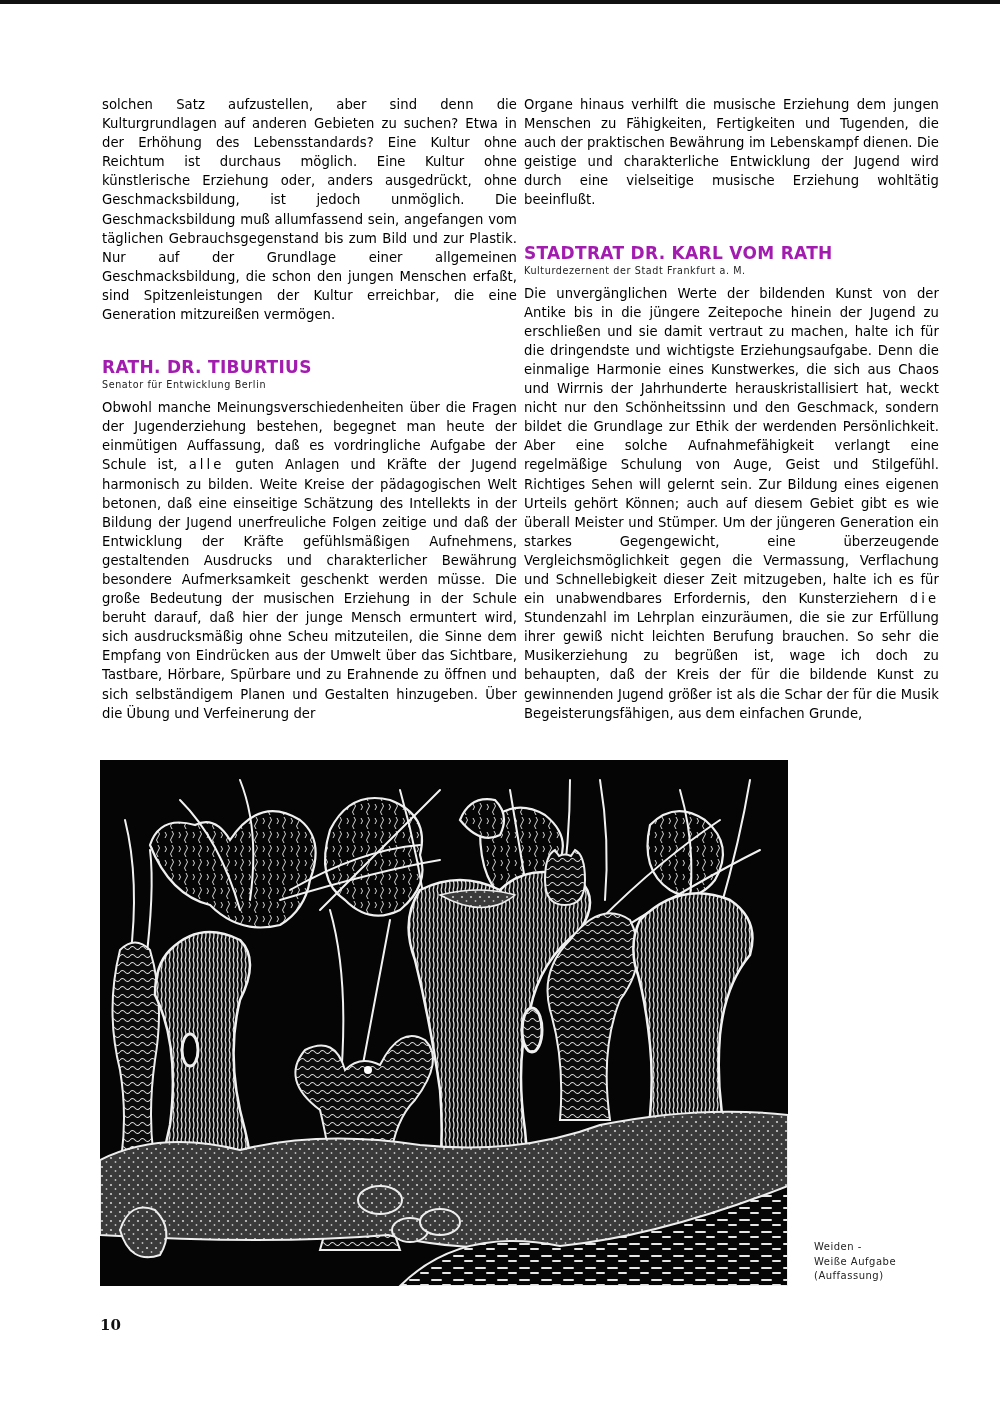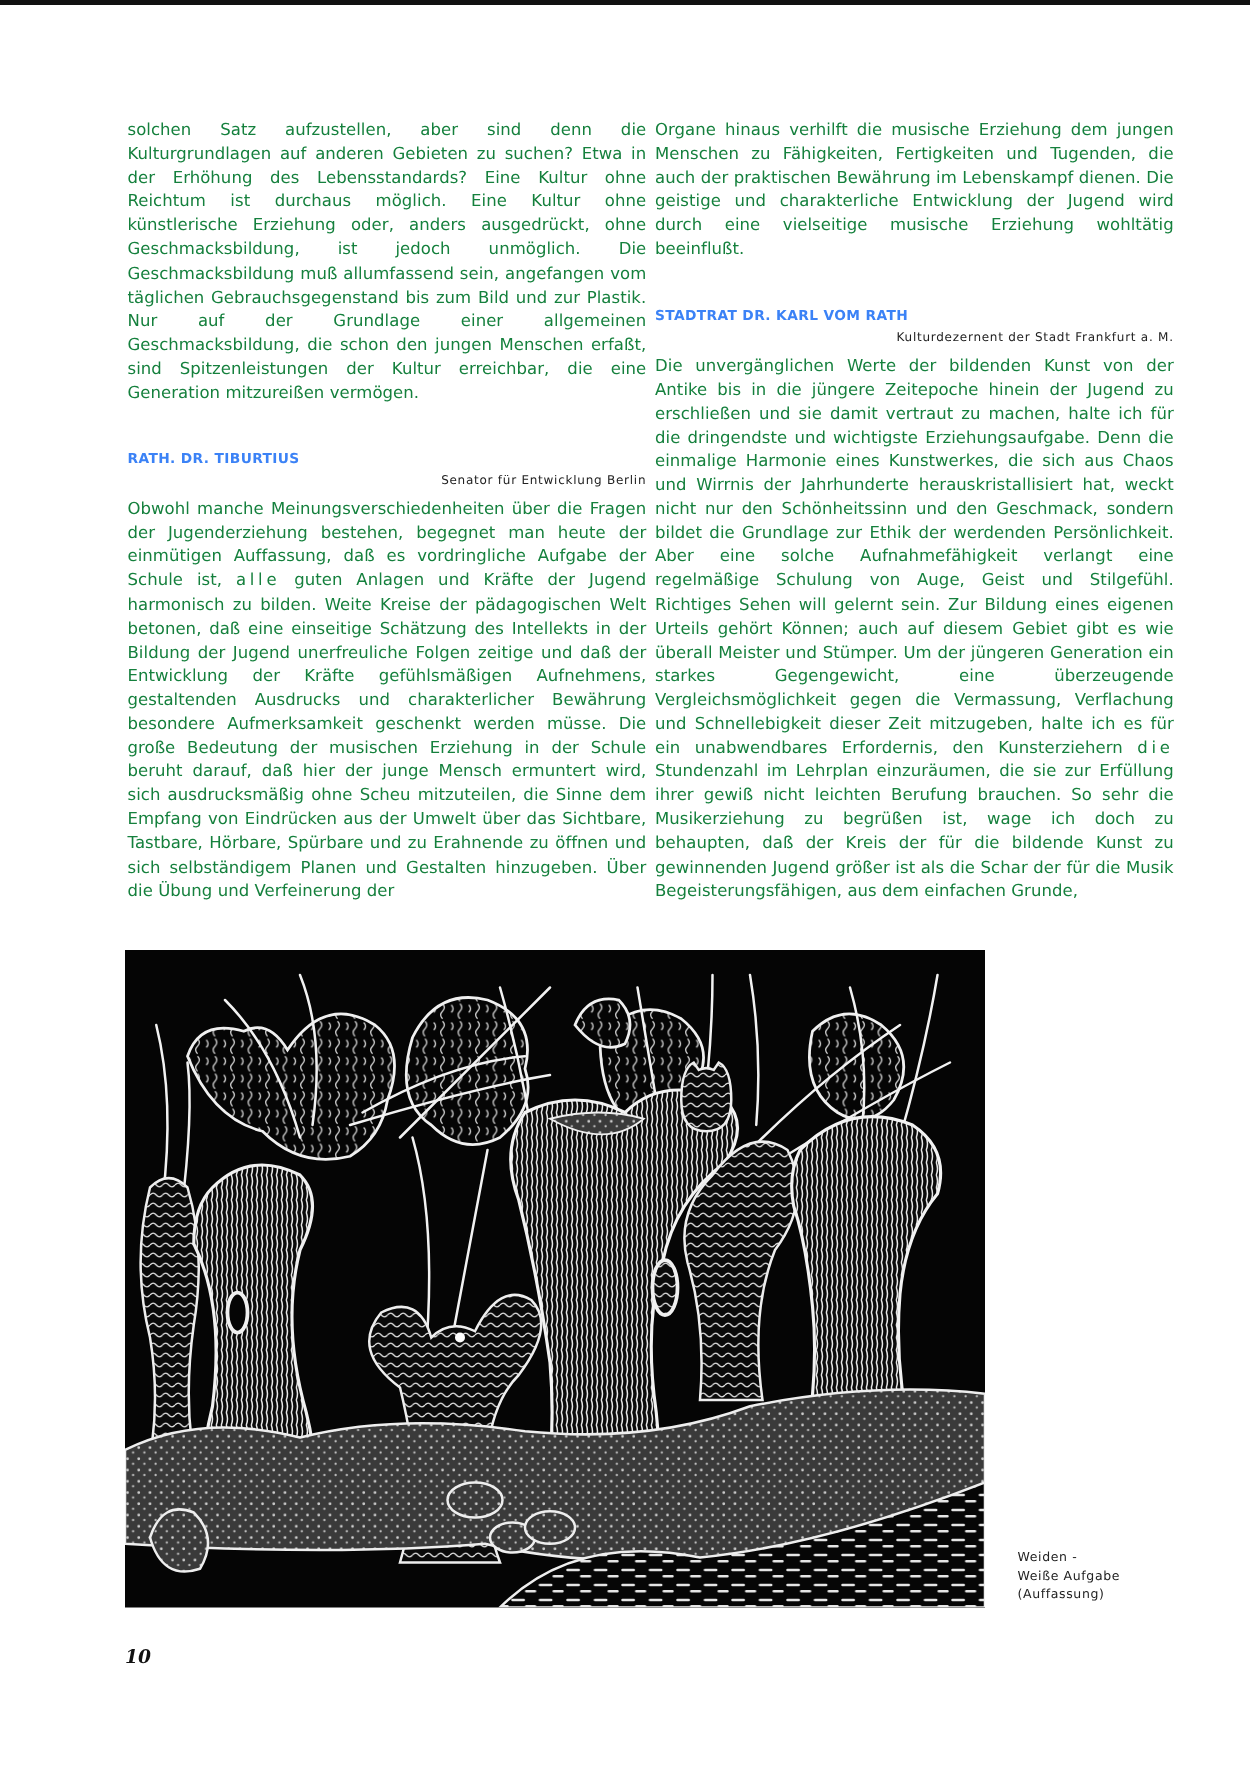--- a/index.html
+++ b/index.html
@@ -7,42 +7,42 @@
     width: 1000px; height: 1413px; position: relative; overflow: hidden;
     background: #ffffff; color: #1a1a1a;
     font-family: "DejaVu Sans", sans-serif;
   }
   .top-rule { position: absolute; left: 0; top: 0; width: 1000px; height: 4px; background: #111; }
   .col { position: absolute; top: 95px; width: 415px; }
   .col-left { left: 102px; }
   .col-right { left: 524px; }
   .para {
     margin: 0; font-size: 13.2px; line-height: 19.1px; text-align: justify;
-    letter-spacing: 0.05px; color: #15803d;
+    letter-spacing: 0.05px; color: #000000;
   }
   .heading {
-    margin: 0; font-size: 11px; letter-spacing: 0.3px; line-height: 18px; color: #3b82f6;
+    margin: 0; font-size: 17px; letter-spacing: 0.3px; line-height: 18px; color: #a21caf;
   }
   .subheading {
-    margin: 2px 0 6px 0; font-size: 9.6px; letter-spacing: 0.6px; line-height: 14px; color: #222; text-align: right;
+    margin: 2px 0 6px 0; font-size: 9.6px; letter-spacing: 0.6px; line-height: 14px; color: #222;
   }
   .spaced { letter-spacing: 3px; }
   .illustration {
     position: absolute; left: 100px; top: 760px; width: 688px; height: 526px;
     background: #050505; overflow: hidden;
   }
   .illustration svg { display: block; }
   .caption {
     position: absolute; left: 814px; top: 1240px; font-size: 10px; line-height: 14.5px;
     letter-spacing: 0.5px; color: #222;
   }
   .caption div { white-space: nowrap; }
   .page-number {
     position: absolute; left: 100px; top: 1316px; font-family: "DejaVu Serif", serif;
-    font-weight: bold; font-size: 15px; color: #111; font-style: italic;
+    font-weight: bold; font-size: 15px; color: #111;
   }
 </style>
 </head>
 <body>
 
 <div class="top-rule"></div>
 
 <div class="col col-left">
   <p class="para">solchen Satz aufzustellen, aber sind denn die Kulturgrundlagen auf anderen Gebieten zu suchen? Etwa in der Erhöhung des Lebensstandards? Eine Kultur ohne Reichtum ist durchaus möglich. Eine Kultur ohne künstlerische Erziehung oder, anders ausgedrückt, ohne Geschmacksbildung, ist jedoch unmöglich. Die Geschmacksbildung muß allumfassend sein, angefangen vom täglichen Gebrauchsgegenstand bis zum Bild und zur Plastik. Nur auf der Grundlage einer allgemeinen Geschmacksbildung, die schon den jungen Menschen erfaßt, sind Spitzenleistungen der Kultur erreichbar, die eine Generation mitzureißen vermögen.</p>
   <div style="height:34px"></div>

